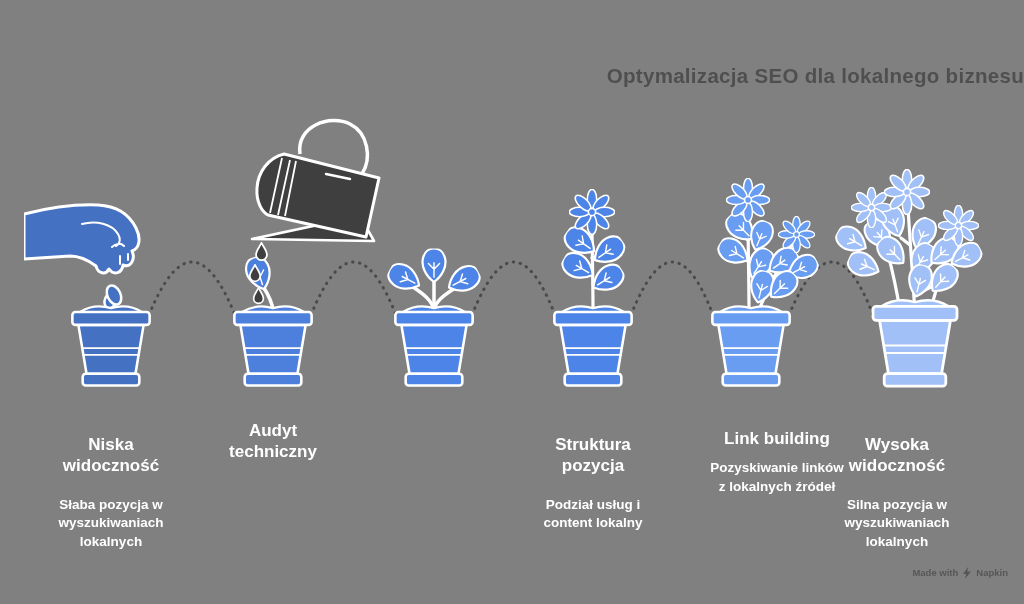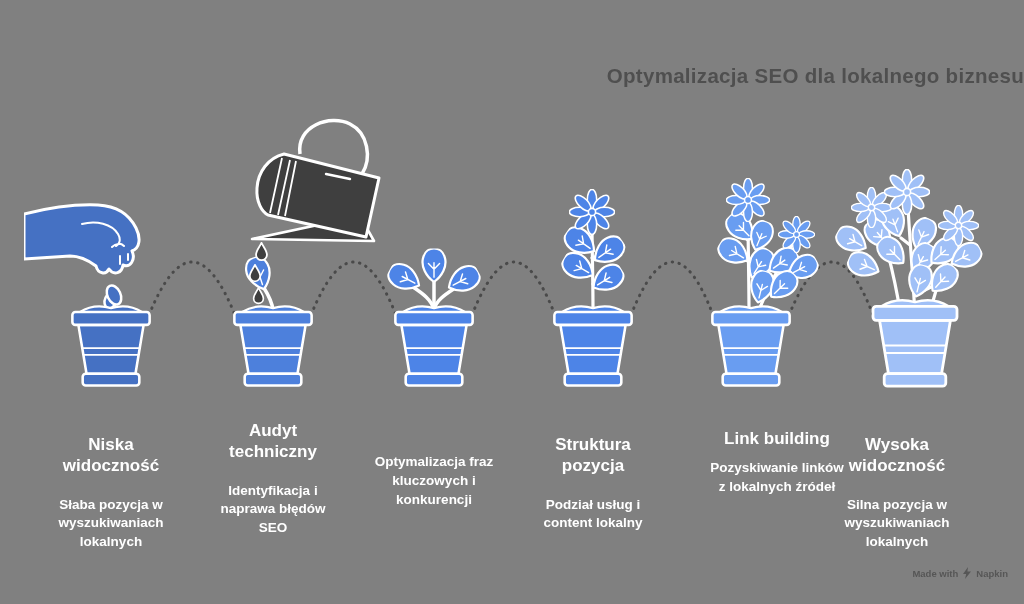--- a/index.html
+++ b/index.html
@@ -19,21 +19,21 @@
   .labels .col{
     position:absolute;width:180px;text-align:center;color:#ffffff;
   }
   .stage-title{
     font-size:17px;font-weight:700;line-height:1.25;white-space:pre-line;
   }
   .stage-desc{
     margin-top:19px;font-size:13.5px;font-weight:700;line-height:1.4;white-space:pre-line;
   }
   .watermark{
-    position:absolute;top:567px;right:16px;display:flex;align-items:center;gap:4px;
+    position:absolute;top:567px;right:16px;display:flex;align-items:flex-start;gap:4px;
     font-size:9.5px;font-weight:700;color:#565656;margin-left:28px;
   }
 </style>
 </head>
 <body>
 
 <svg width="0" height="0" style="position:absolute" aria-hidden="true">
   <defs>
     <symbol id="sym-pot" viewBox="0 0 120 100">
       <path d="M24,11 Q40,1 60,6.5 Q80,1 96,11 L96,14 L24,14 Z" fill="currentColor" stroke="#fff" stroke-width="2.6" stroke-linejoin="round"></path>
@@ -180,28 +180,22 @@
   <div class="col" style="left:21px;top:434px">
     <div class="stage-title">Niska
 widoczność</div>
     <div class="stage-desc">Słaba pozycja w
 wyszukiwaniach
 lokalnych</div>
   </div>
   <div class="col" style="left:183px;top:420px">
     <div class="stage-title">Audyt
 techniczny</div>
-    <div class="stage-desc">Identyfikacja i
-naprawa błędów
-SEO</div>
   </div>
   <div class="col" style="left:344px;top:434px">
-    <div class="stage-desc">Optymalizacja fraz
-kluczowych i
-konkurencji</div>
   </div>
   <div class="col" style="left:503px;top:434px">
     <div class="stage-title">Struktura
 pozycja</div>
     <div class="stage-desc">Podział usług i
 content lokalny</div>
   </div>
   <div class="col" style="left:687px;top:428px">
     <div class="stage-title">Link building</div>
     <div class="stage-desc" style="margin-top:10px">Pozyskiwanie linków

